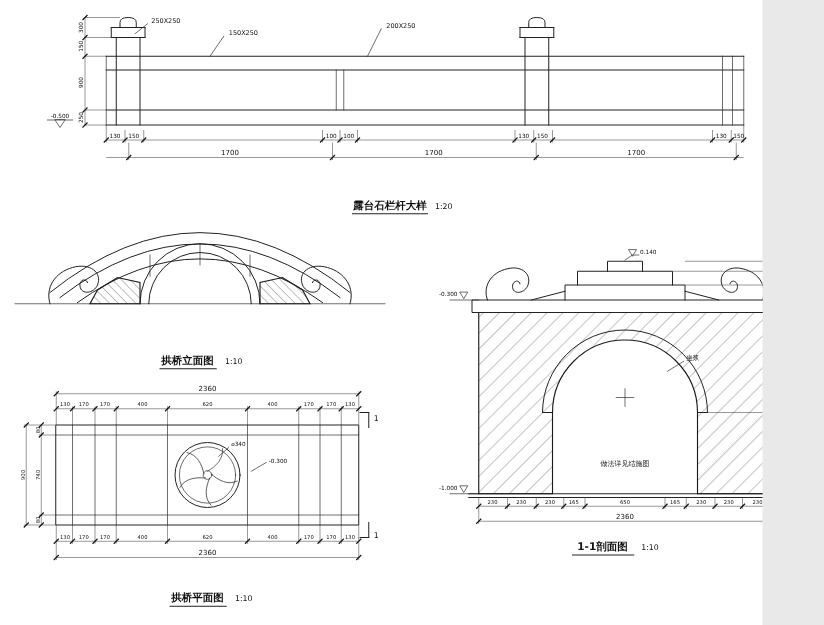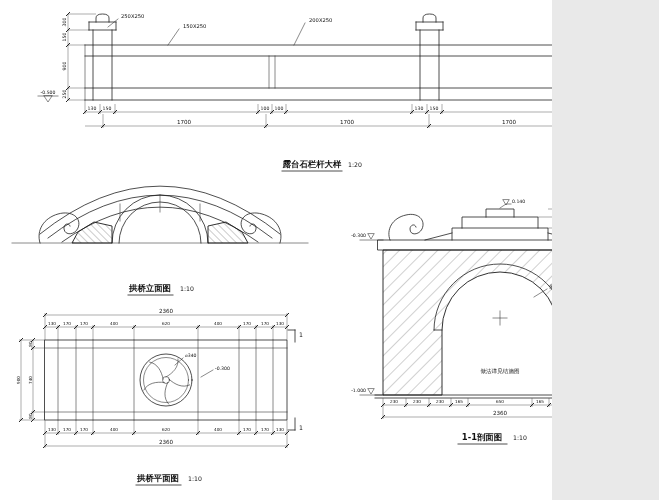--- a/index.html
+++ b/index.html
@@ -1,16 +1,16 @@
 <!DOCTYPE html>
 <html><head>
 <meta charset="utf-8">
 <style>
   html,body{margin:0;padding:0;background:#e9e9e9;}
-  .canvas{position:relative;width:552px;height:500px;background:#ffffff;overflow:hidden;}
+  .canvas{position:relative;width:610px;height:500px;background:#ffffff;overflow:hidden;}
   svg{display:block;}
   .med{stroke:#222;stroke-width:0.8;fill:none;stroke-linecap:square;}
   .thin{stroke:#2b2b2b;stroke-width:0.55;fill:none;stroke-linecap:square;}
   .dim{stroke:#4a4a4a;stroke-width:0.45;fill:none;}
   .tick{stroke:#111;stroke-width:0.9;fill:none;}
   .hatched{stroke:#1a1a1a;stroke-width:0.9;}
   text{fill:#111;font-family:"DejaVu Sans","Liberation Sans",sans-serif;}
   .t4{font-size:4.2px;}
   .t45{font-size:4.6px;}
   .t5{font-size:5.2px;}

